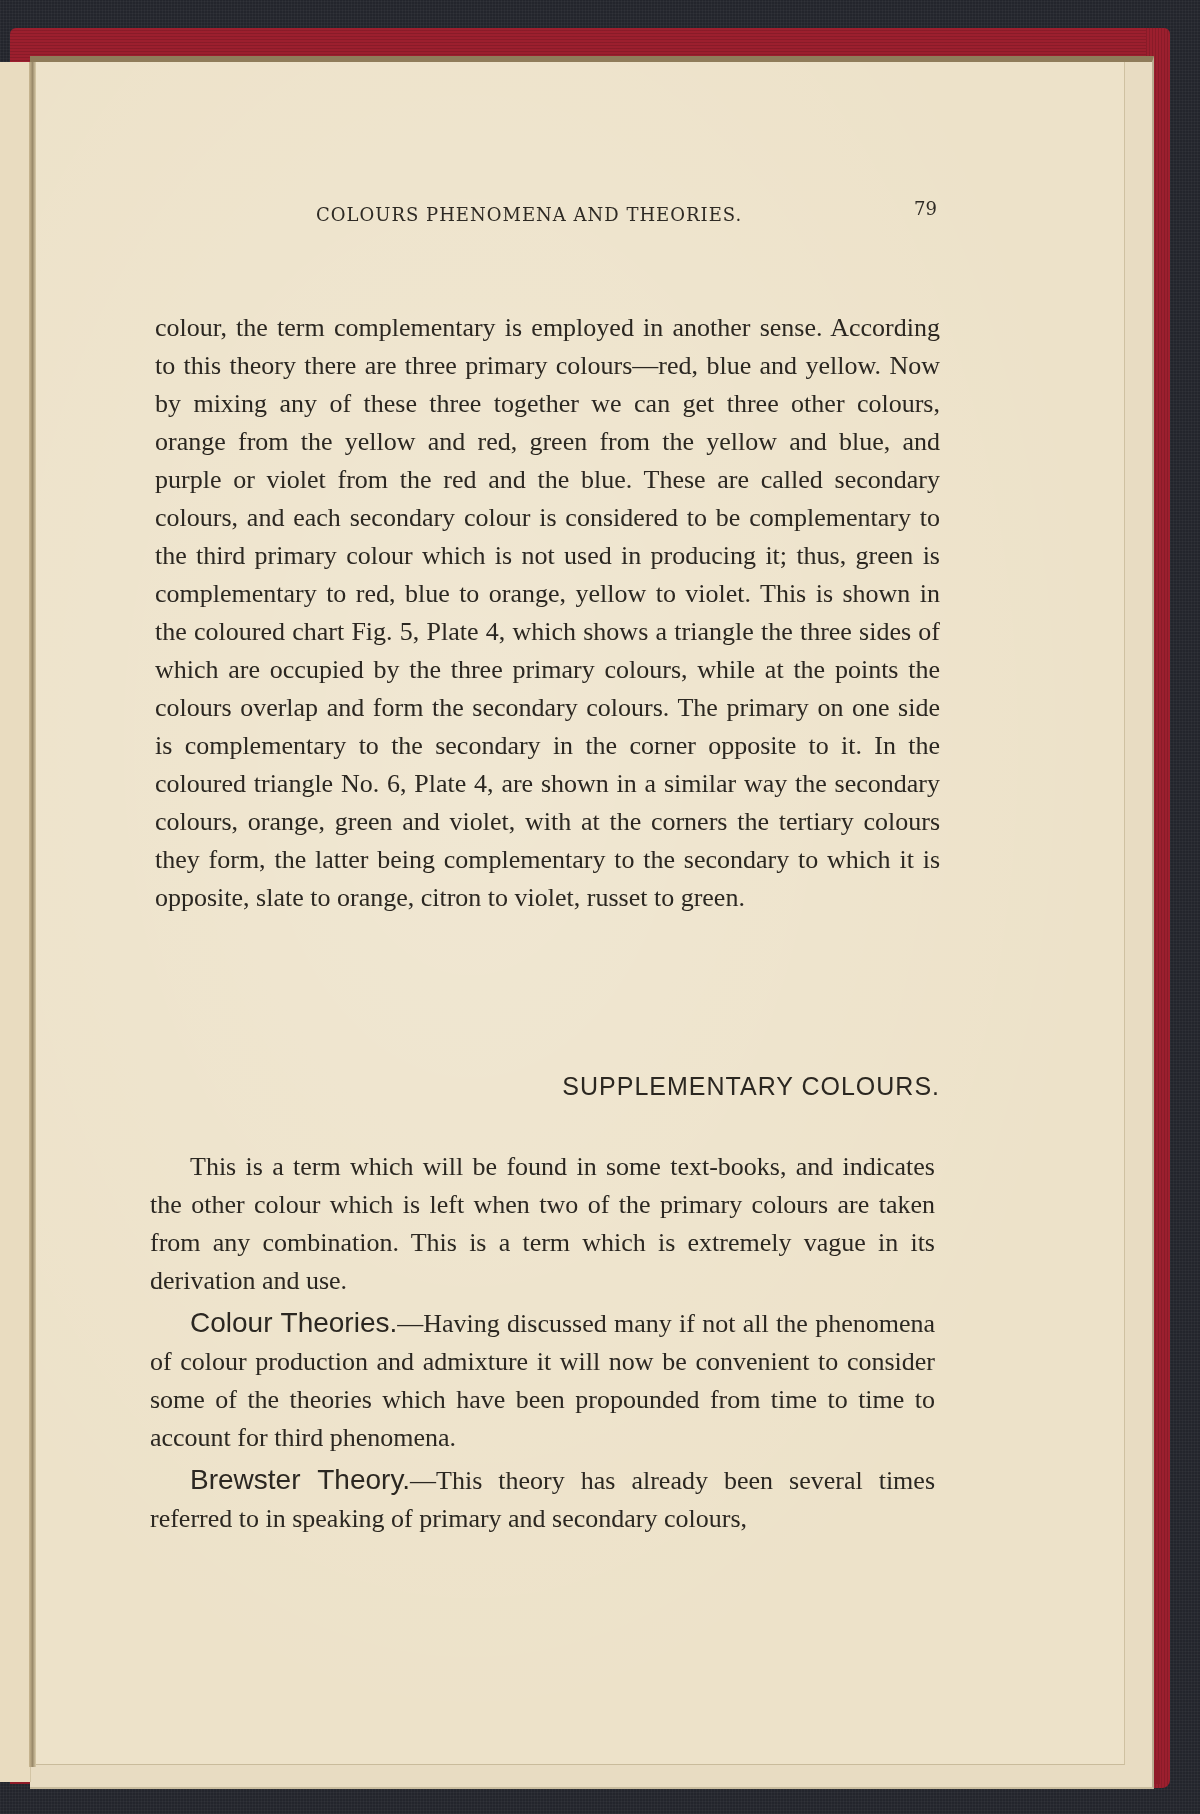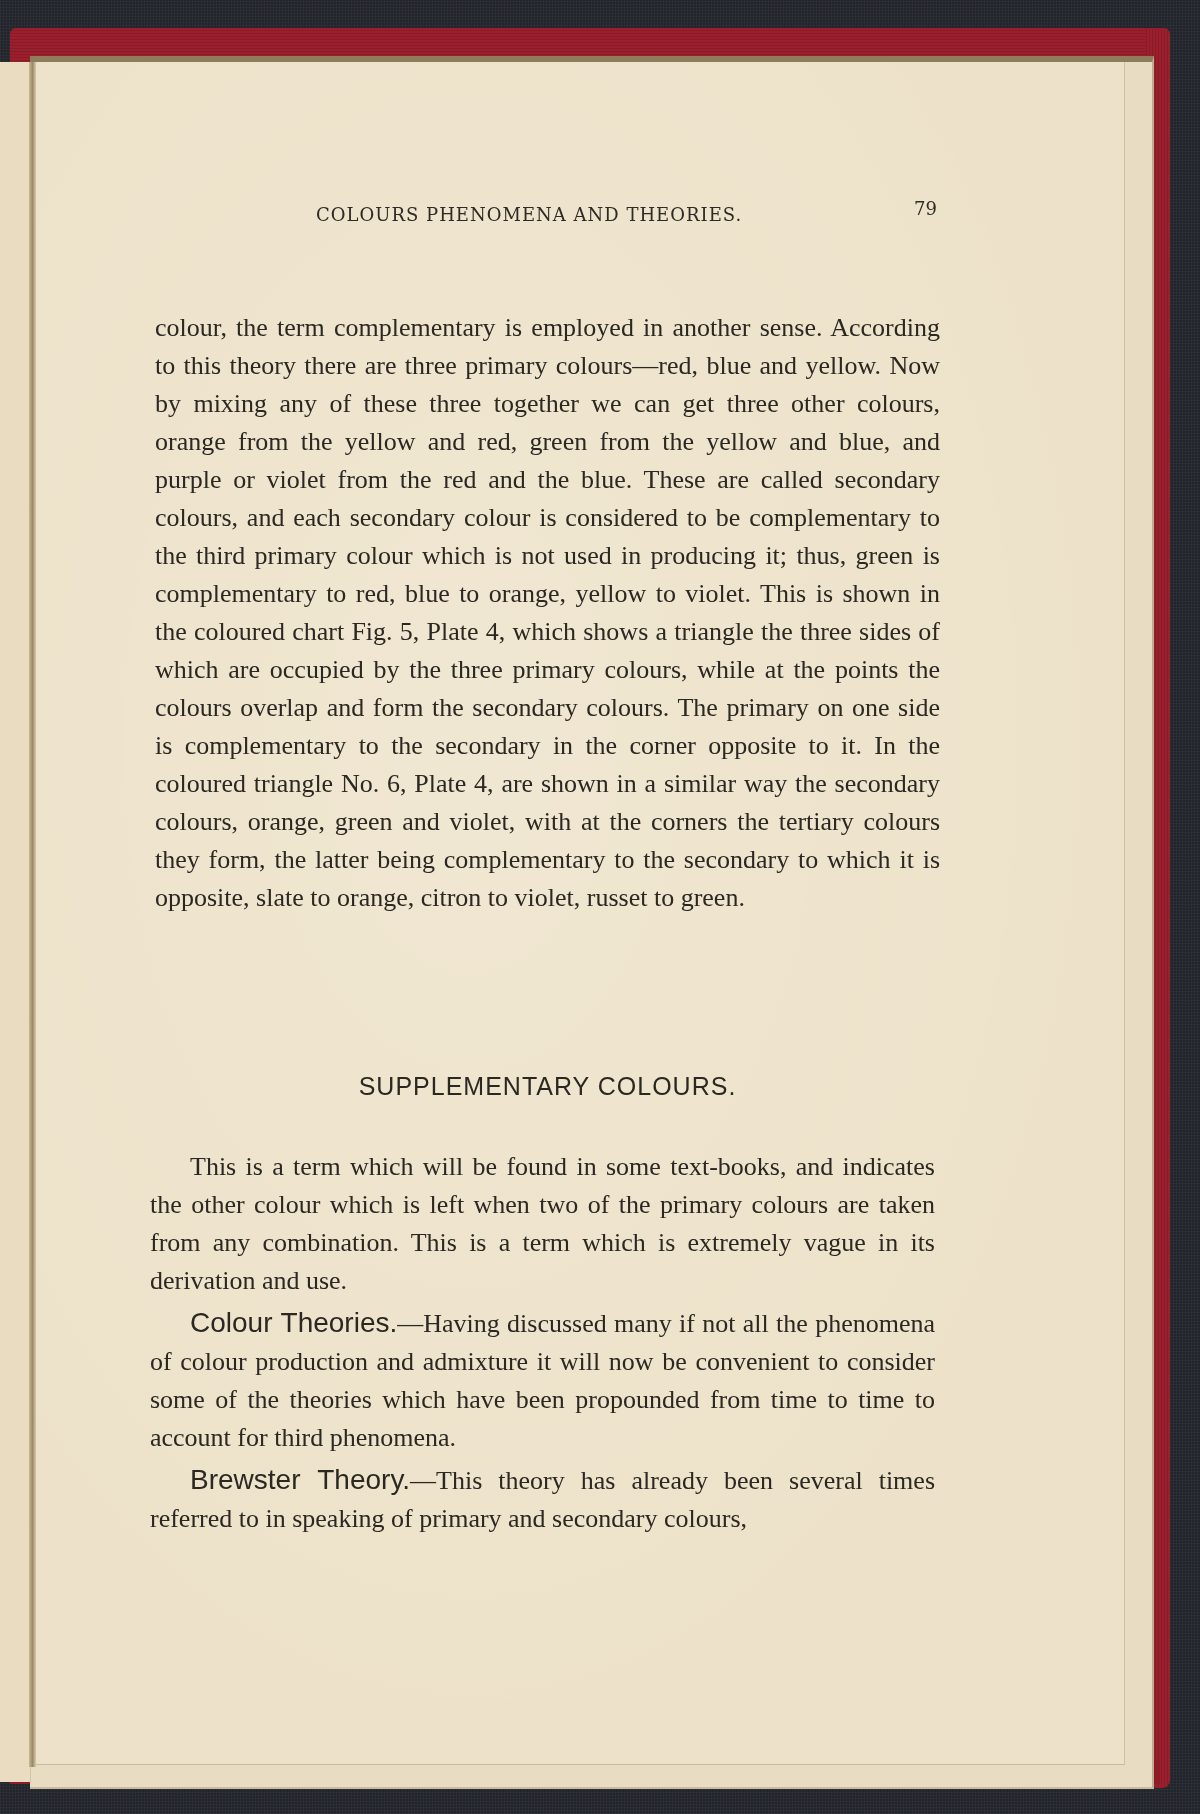--- a/index.html
+++ b/index.html
@@ -56,21 +56,21 @@
     .text {
       position: absolute; left: 155px; width: 785px;
       font-family: "Liberation Serif", serif; font-size: 26px; line-height: 38px;
       color: #2b2721; text-align: justify;
     }
     .text p { margin: 0; text-align-last: auto; }
     .indent { text-indent: 40px; }
     .b1 { top: 262px; margin-top: 47px; }
     .heading {
       position: absolute; left: 155px; width: 785px; top: 1072px;
-      text-align: center; font-family: "Liberation Sans", sans-serif;
+      text-align: right; font-family: "Liberation Sans", sans-serif;
       font-size: 25px; letter-spacing: 1px; color: #2b2721;
     }
     .b2 { top: 1120px; left: 150px; margin-top: 28px; }
     .run-in { font-family: "Liberation Sans", sans-serif; font-size: 28px; }
     .p-gap { margin-top: 4px !important; }
   </style>
 </head>
 <body>
 
 <div class="cover-top"></div>

